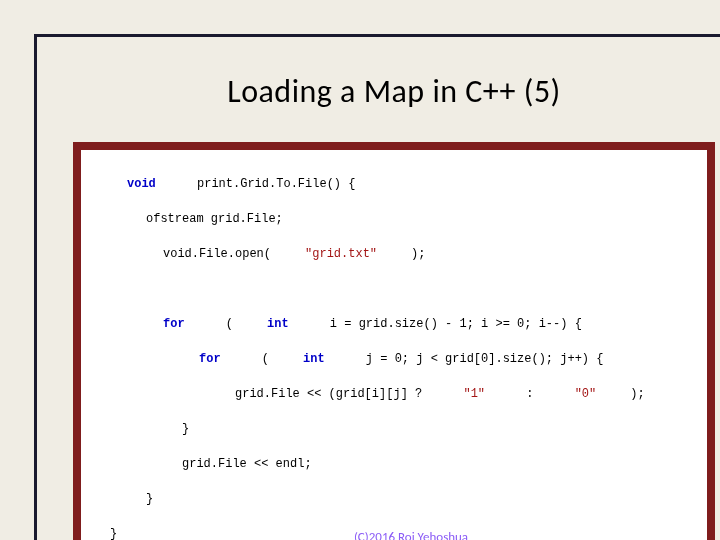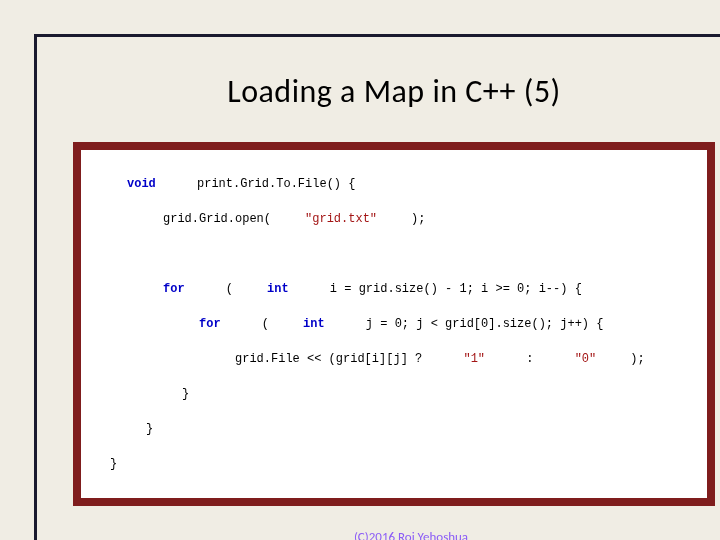--- a/index.html
+++ b/index.html
@@ -45,23 +45,25 @@
     color: #8b5cf6;
   }
 </style>
 </head>
 <body>
 
 <div class="title">Loading a Map in C++ (5)</div>
 
 <div class="code-box">
   <div><span class="kw">void</span><span> print.Grid.To.File() {</span></div>
-  <div class="indent1"><span>grid.Grid.open(</span><span class="str">"grid.txt"</span><span>);</span></div>
+  <div class="indent1">ofstream grid.File;</div>
+  <div class="indent1"><span>void.File.open(</span><span class="str">"grid.txt"</span><span>);</span></div>
   <div class="spacer"></div>
   <div class="indent1"><span class="kw">for</span><span> (</span><span class="kw">int</span><span> i = grid.size() - 1; i &gt;= 0; i--) {</span></div>
   <div class="indent2"><span class="kw">for</span><span> (</span><span class="kw">int</span><span> j = 0; j &lt; grid[0].size(); j++) {</span></div>
   <div class="indent3"><span>grid.File &lt;&lt; (grid[i][j] ? </span><span class="str">"1"</span><span> : </span><span class="str">"0"</span><span>);</span></div>
   <div class="indent2">}</div>
+  <div class="indent2">grid.File &lt;&lt; endl;</div>
   <div class="indent1">}</div>
   <div>}</div>
 </div>
 
 <div class="footer">(C)2016 Roi Yehoshua</div>
 
 </body></html>

